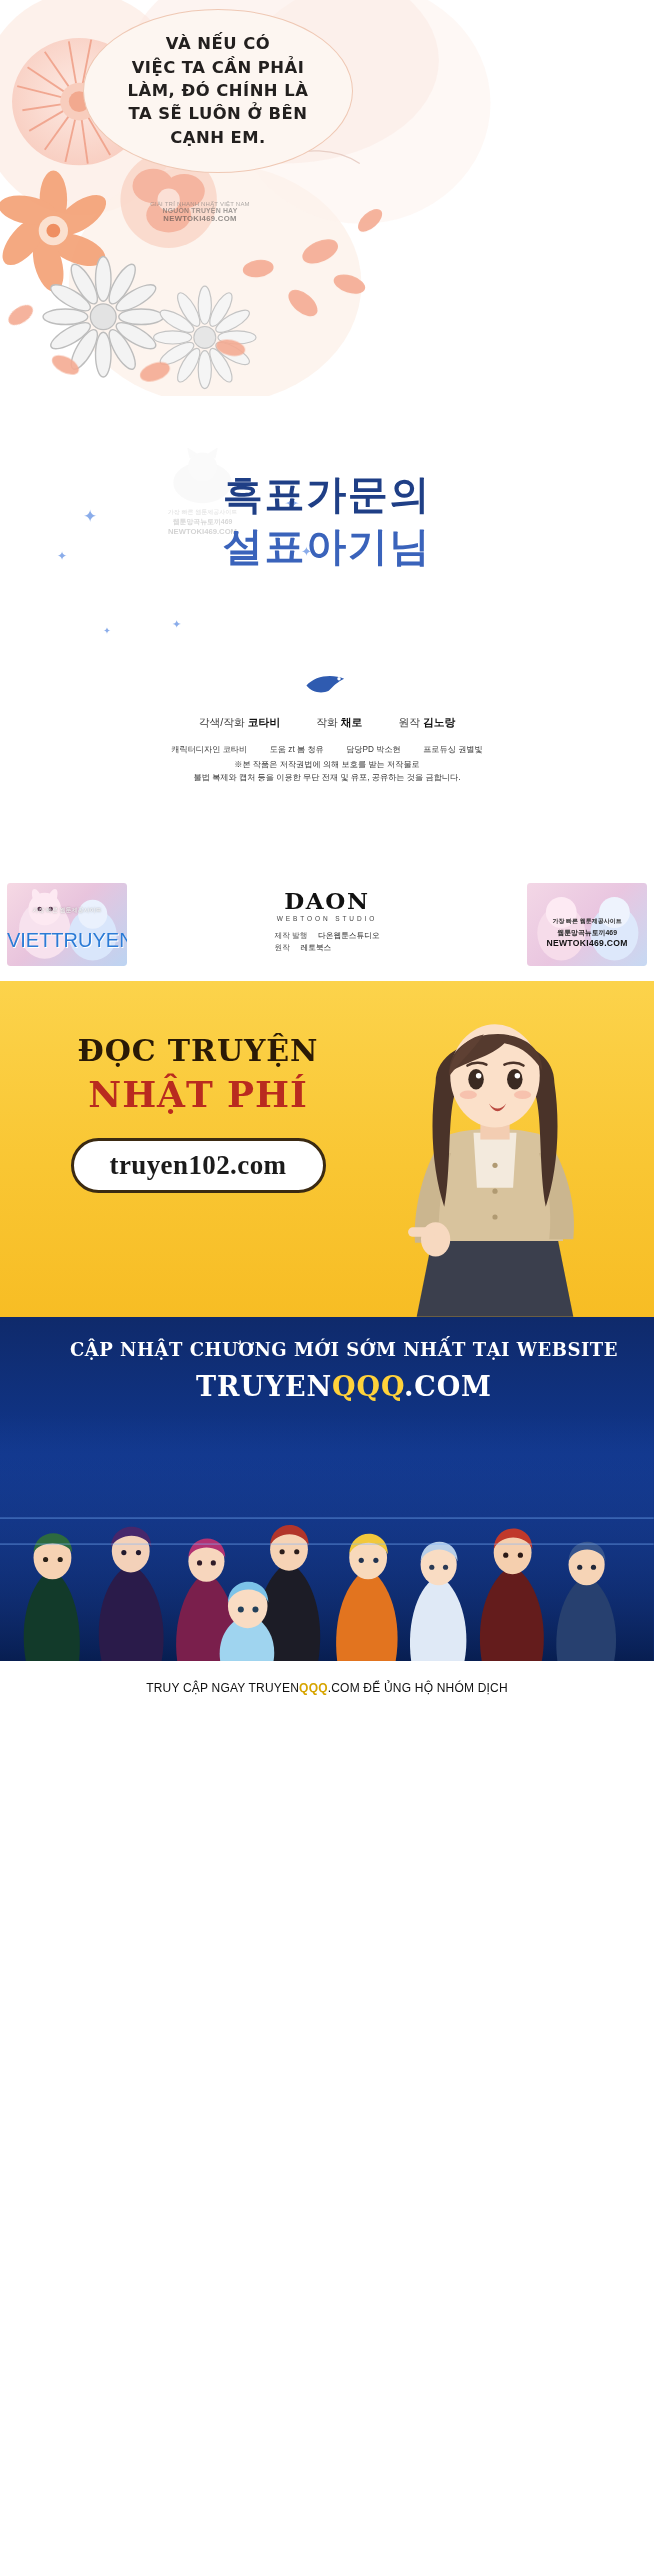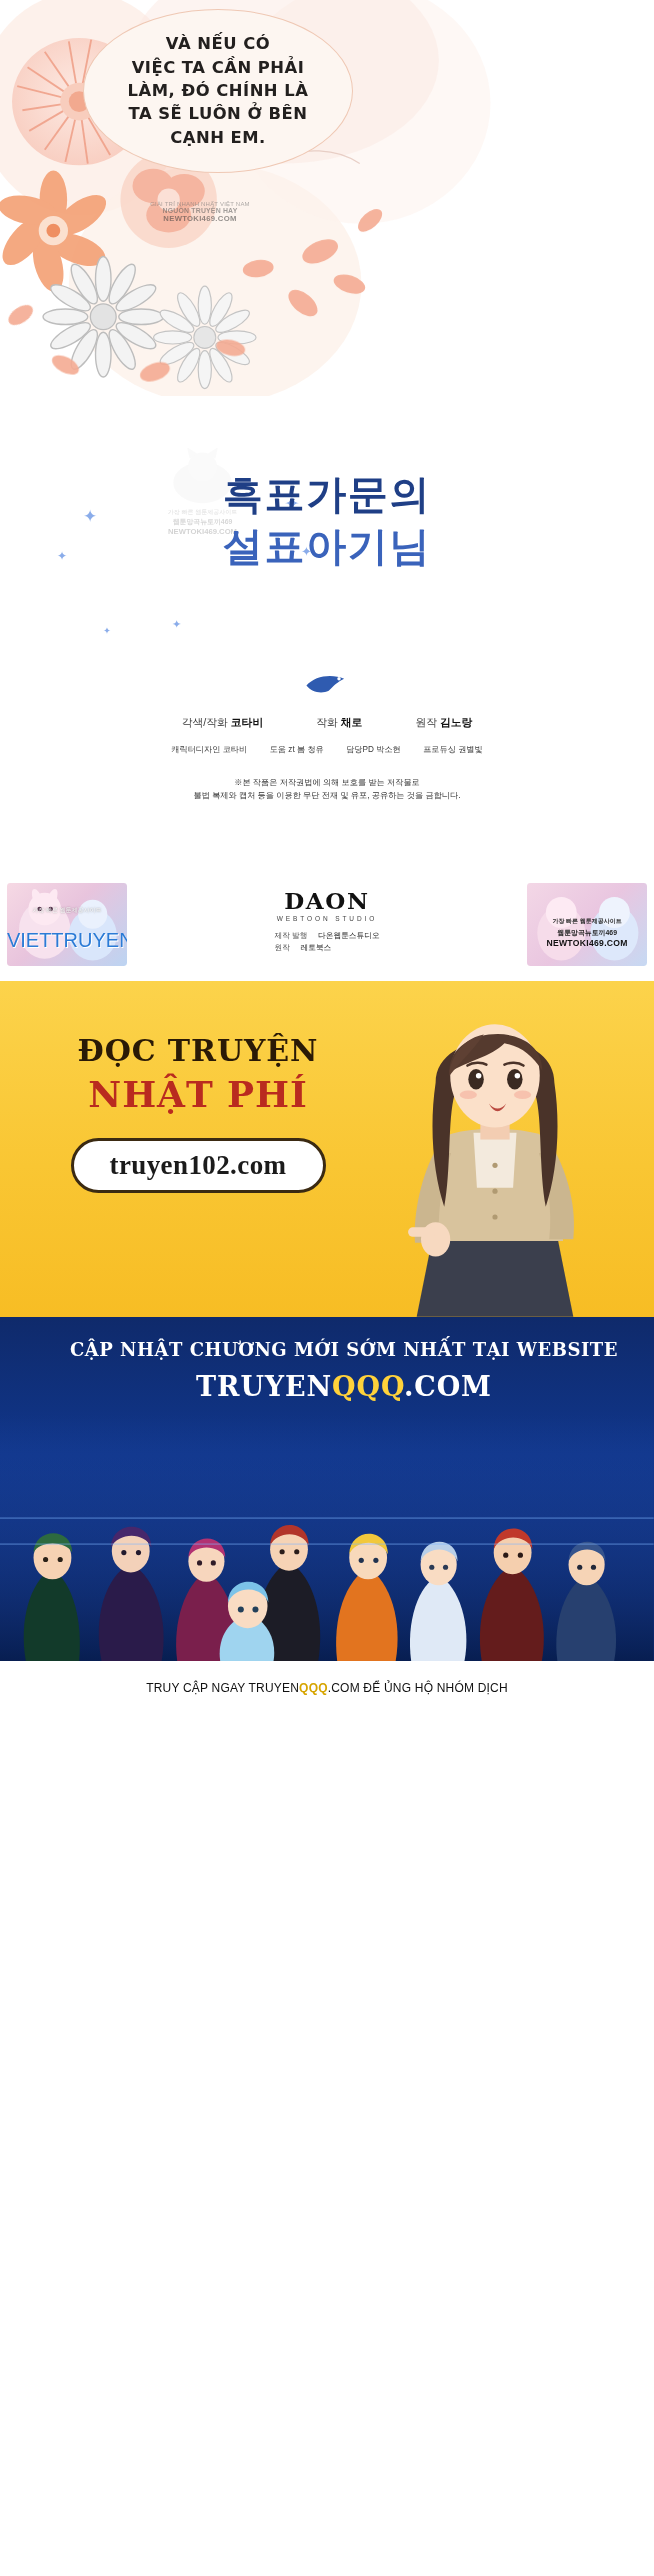--- a/index.html
+++ b/index.html
@@ -113,37 +113,37 @@
 
   .credits {
     position: absolute;
     left: 0; right: 0;
     top: 320px;
     text-align: center;
   }
   .credit-row-1 {
     display: flex;
     justify-content: center;
-    gap: 53px;
+    gap: 36px;
     font-size: 10.8px;
     color: #1a1a1a;
     text-align: center;
   }
   .credit-role { color: #3a3a3a; }
   .credit-name { font-weight: 700; color: #111; }
   .credit-row-2 {
     margin-top: 13.8px;
     display: flex;
     justify-content: center;
     gap: 22.4px;
     font-size: 8.2px;
     color: #3a3a3a;
   }
   .legal {
-    margin-top: 21px;
+    margin-top: 3px;
     font-size: 8.2px;
     line-height: 1.65;
     color: #333;
   }
 
   
   .panel-studio {
     position: relative;
     width: 654px;
     height: 103px;

